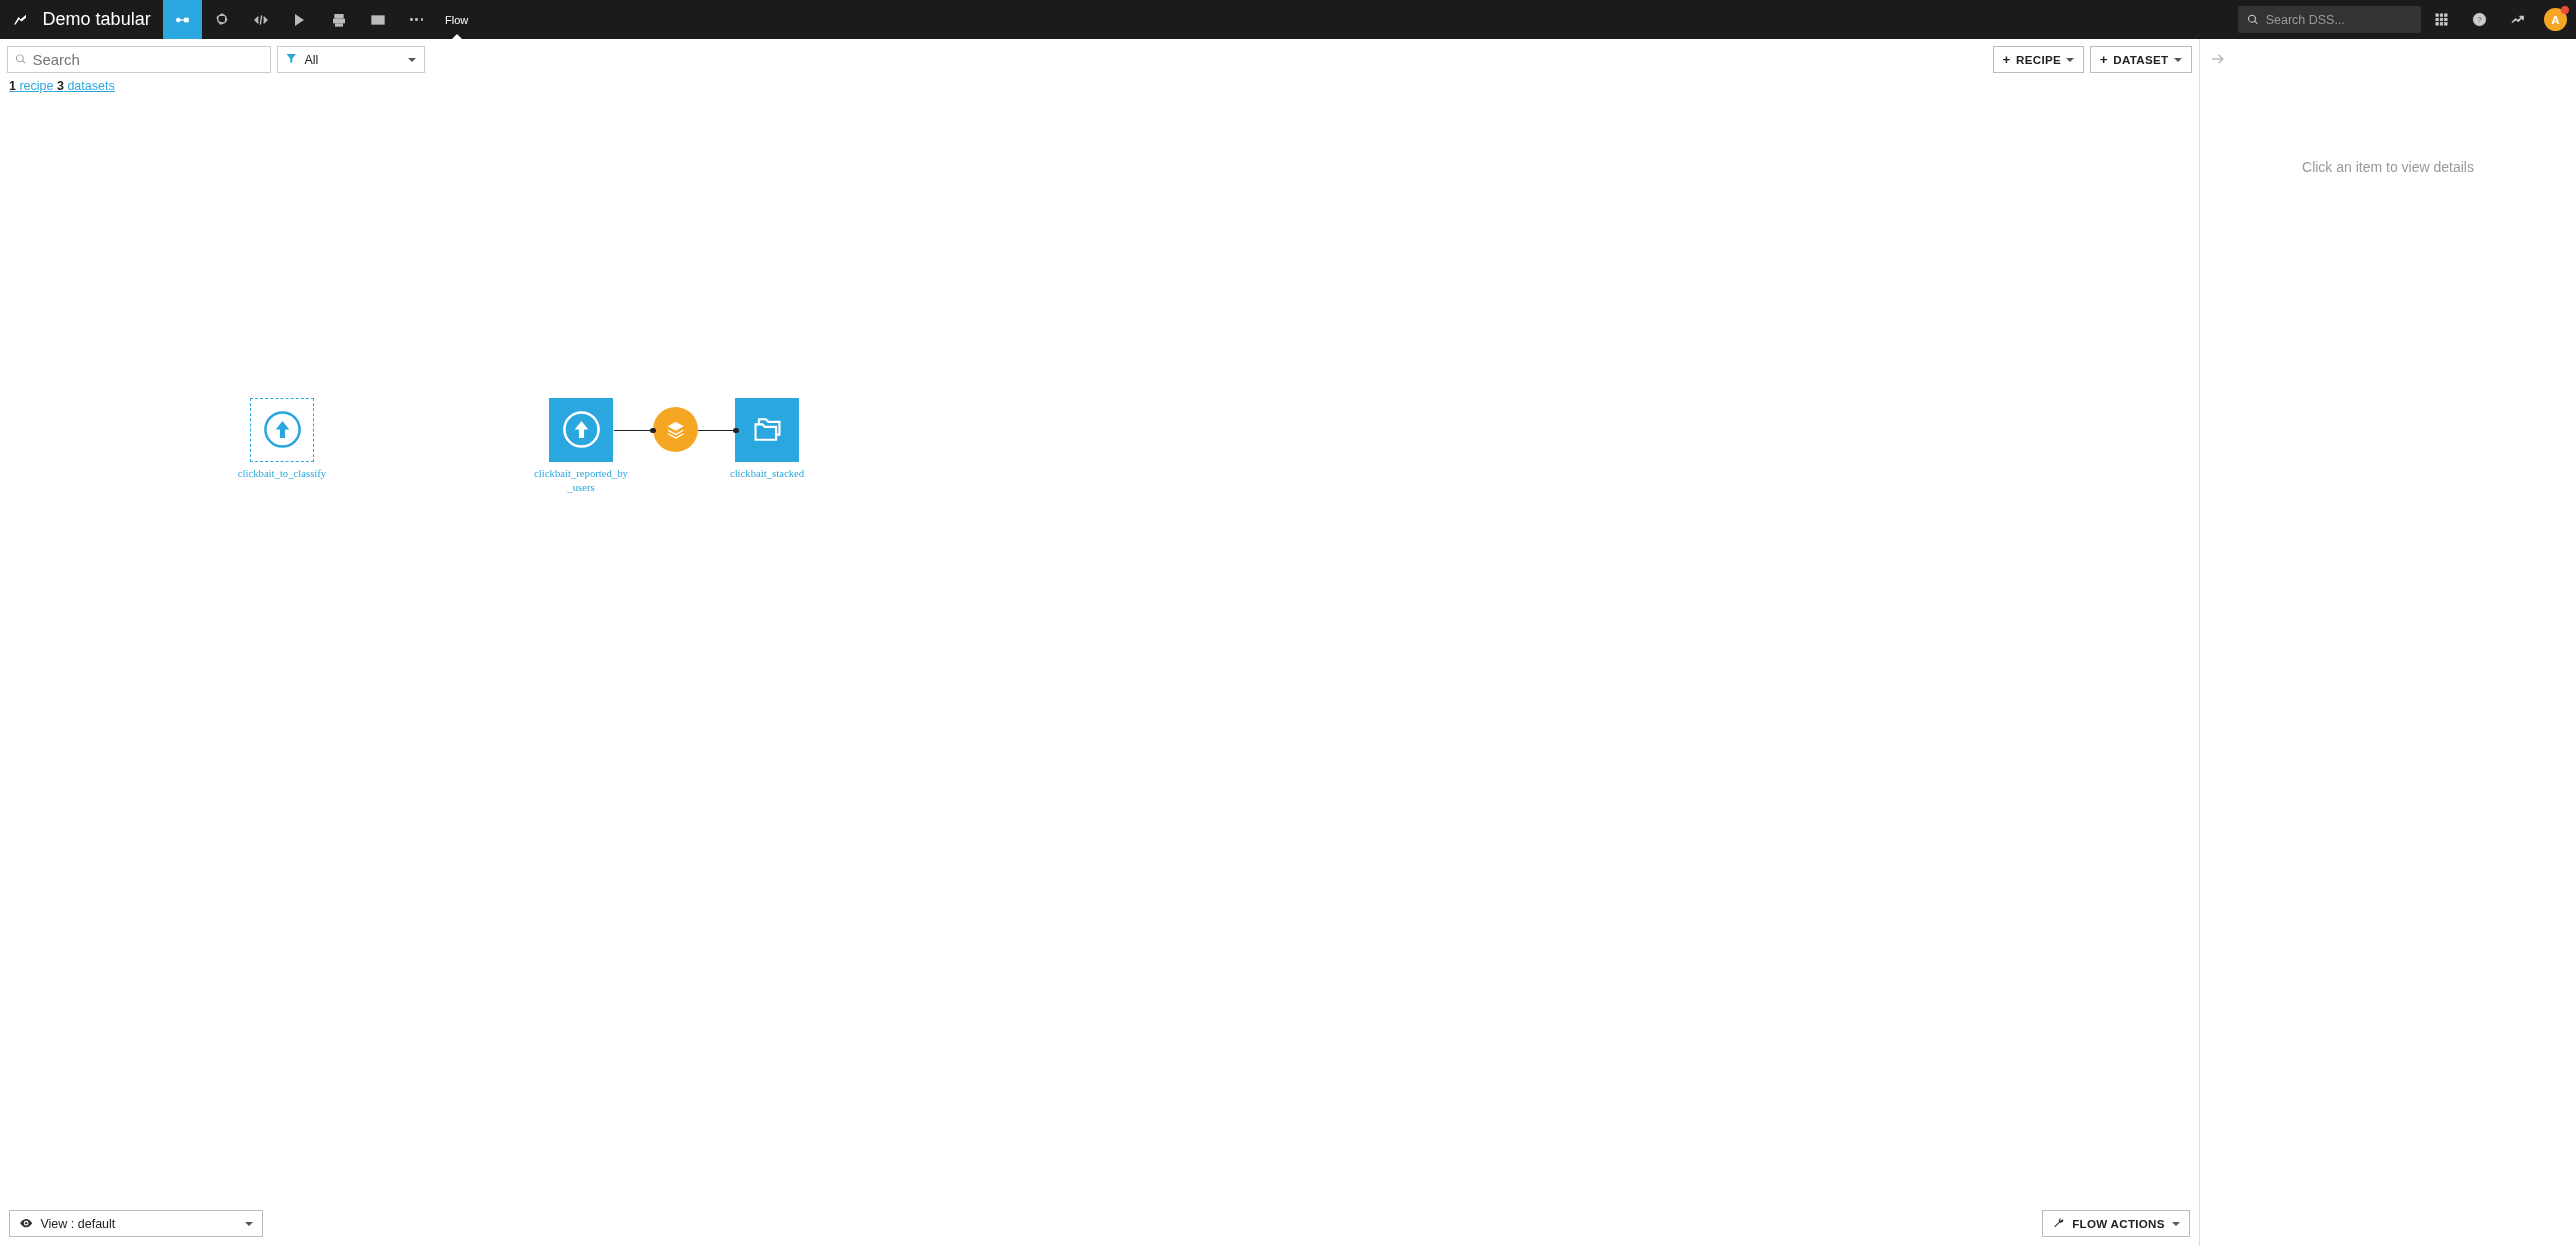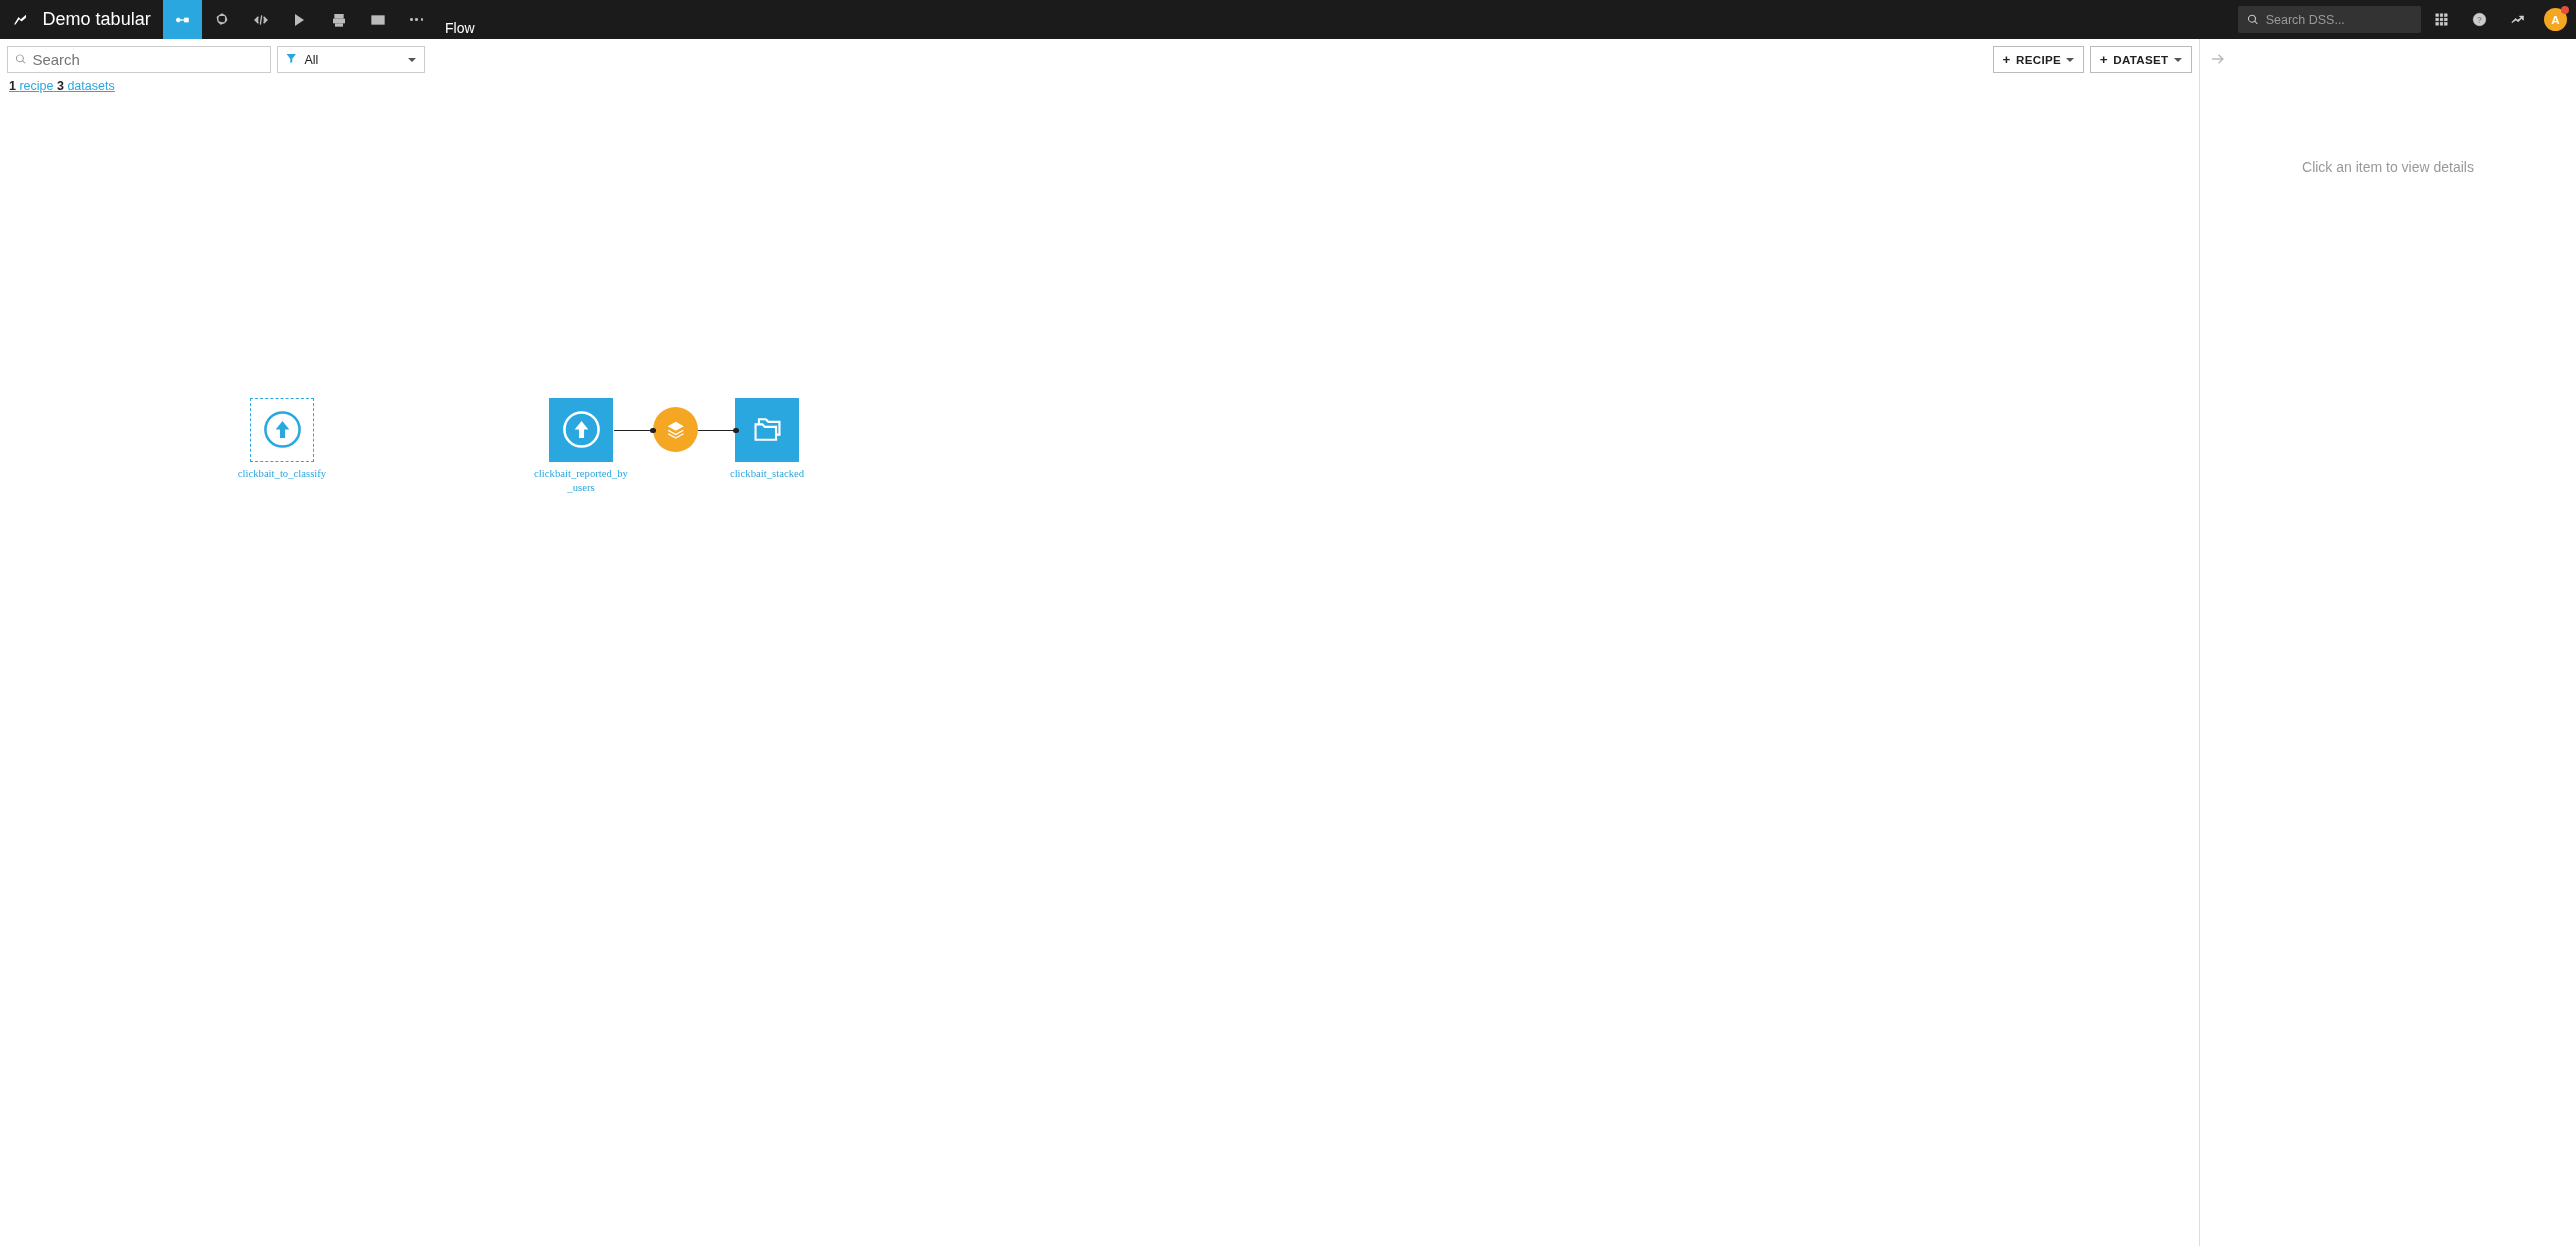--- a/index.html
+++ b/index.html
@@ -13,21 +13,21 @@
 .brand-icon svg { width: 18px; height: 18px; fill: #fff; }
 .project-title { font-size: 18px; font-weight: 400; padding: 0 12.5px 0 3.6px; }
 .nav-tabs { display: flex; height: 100%; }
 .nav-tab { width: 39px; height: 39px; display: flex; align-items: center; justify-content: center; cursor: pointer; }
 .nav-tab.active { background: #2aa7df; }
 .nav-tab svg { width: 16px; height: 16px; fill: #bbb; stroke: #bbb; }
 .nav-tab.active svg { fill: #fff; stroke: #fff; }
 .nav-tab .play-tri { width: 0; height: 0; border-left: 9.8px solid #bbb; border-top: 6.3px solid transparent; border-bottom: 6.3px solid transparent; }
 .nav-tab .dots { display: flex; gap: 2.7px; }
 .nav-tab .dots span { width: 2.7px; height: 2.7px; background: #bbb; border-radius: 50%; }
-.page-label { position: absolute; left: 445px; top: 8px; height: 39px; display: flex; align-items: center; font-size: 14px; color: #fff; }
+.page-label { position: absolute; left: 445px; top: 0; height: 39px; display: flex; align-items: center; font-size: 11px; color: #fff; }
 .page-label::after { content:""; position:absolute; bottom:0; left:50%; transform:translateX(-50%); width:0; height:0; border-left:5.4px solid transparent; border-right:5.4px solid transparent; border-bottom:5.4px solid #fff; }
 .topbar-right { margin-left: auto; display: flex; align-items: center; height: 100%; padding-right: 9px; gap: 4px; }
 .search-box { display: flex; align-items: center; background: #333; border-radius: 1.8px; height: 27px; padding: 0 9px; width: 183px; }
 .search-box svg { width: 13.4px; height: 13.4px; fill: #ccc; margin-right: 7.2px; }
 .search-box input { background: transparent; border: none; outline: none; color: #ccc; font-size: 12.5px; width: 100%; }
 .search-box input::placeholder { color: #999; }
 .top-icon-btn { width: 34px; height: 39px; display:flex; align-items:center; justify-content:center; cursor:pointer; }
 .top-icon-btn svg { width: 15px; height: 15px; fill: #ccc; stroke: #ccc; }
 .avatar { width: 23px; height: 23px; border-radius: 50%; background: #f5a623; color:#fff; display:flex; align-items:center; justify-content:center; font-size:11.6px; font-weight:600; position:relative; margin-left:5.4px; }
 .avatar .dot { position:absolute; top:-1.8px; right:-1.8px; width:8px; height:8px; background:#e74c3c; border-radius:50%; }
@@ -256,20 +256,38 @@
         <div class="lbl">clickbait_stacked</div>
       </div>
 
       <div class="edge" style="left:614px; top:332px; width:39px;">
         <span class="enddot" style="right:-2.7px;"></span>
       </div>
       <div class="edge" style="left:698px; top:332px; width:38px;">
         <span class="enddot" style="right:-2.7px;"></span>
       </div>
 
+      <div class="bottombar">
+        <div class="view-btn">
+          <svg width="14.3" height="14.3" viewBox="0 0 24 24">
+              <path d="M12 5C6 5 2 12 2 12s4 7 10 7 10-7 10-7-4-7-10-7zm0 11a4 4 0 110-8 4 4 0 010 8z" fill="#333"></path>
+              <circle cx="12" cy="12" r="2" fill="#333"></circle>
+            </svg>
+          <span>View : default</span>
+          <span class="sp"></span>
+          <span class="caret-down"></span>
+        </div>
+        <div class="flowactions-btn">
+          <svg width="12.5" height="12.5" viewBox="0 0 24 24">
+              <path d="M22 6a5 5 0 01-7 4.6L6 19.6 4.4 18 13.4 9A5 5 0 0118 2l-3 3 2 2 3-3c.6.9 1 2 1 2z" fill="#333"></path>
+            </svg>
+          <span>FLOW ACTIONS</span>
+          <span class="caret-down"></span>
+        </div>
+      </div>
 
     </div>
   </div>
 
   <div class="details-pane">
     <div class="details-collapse">
       <svg viewBox="0 0 24 24">
           <path d="M4 11h12l-4-4 1.4-1.4L20 12l-6.6 6.4L12 17l4-4H4z"></path>
         </svg>
     </div>

